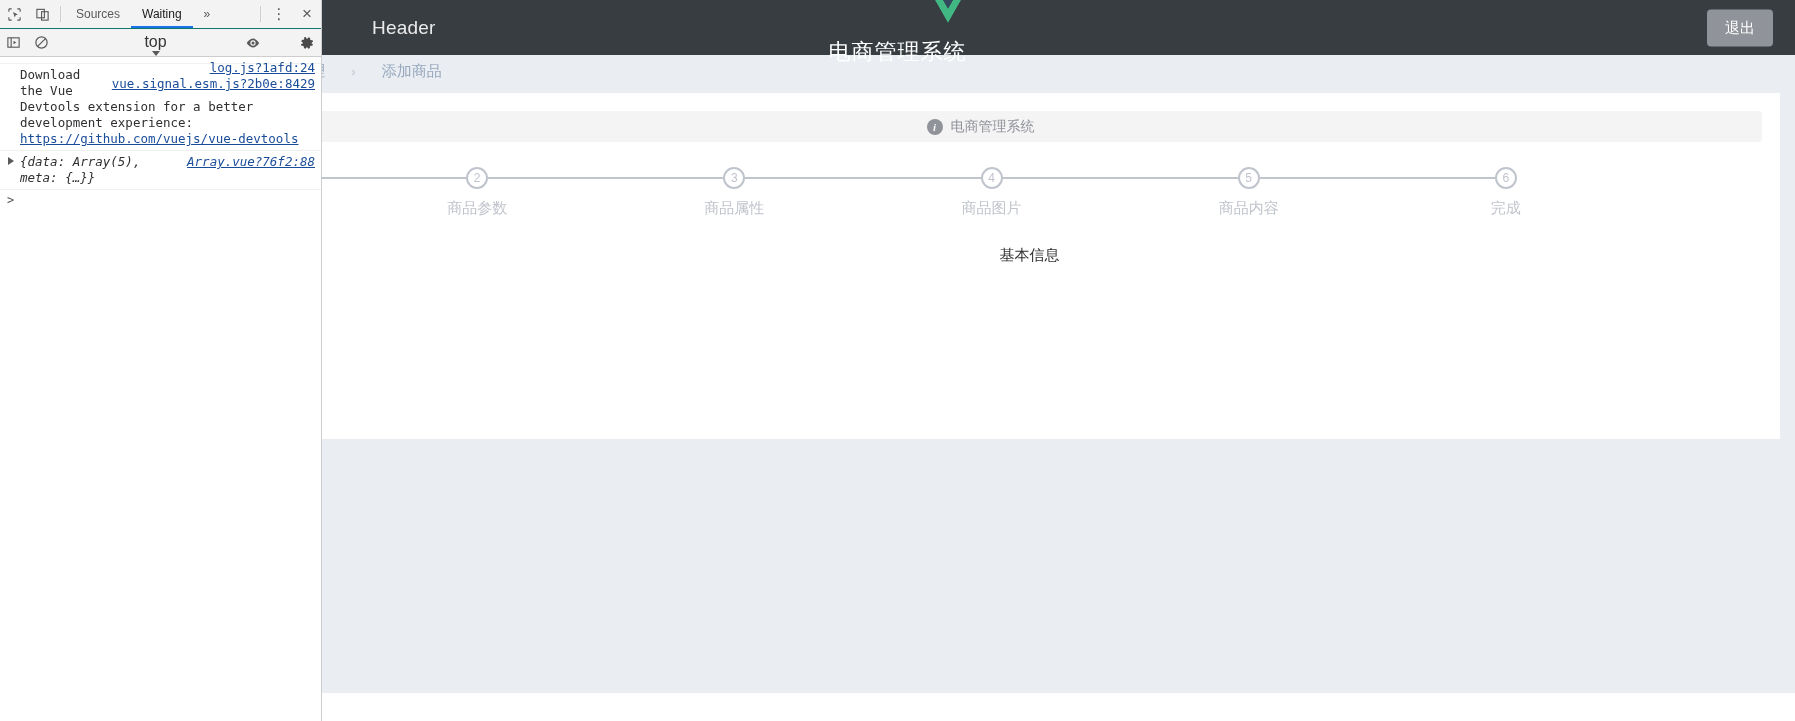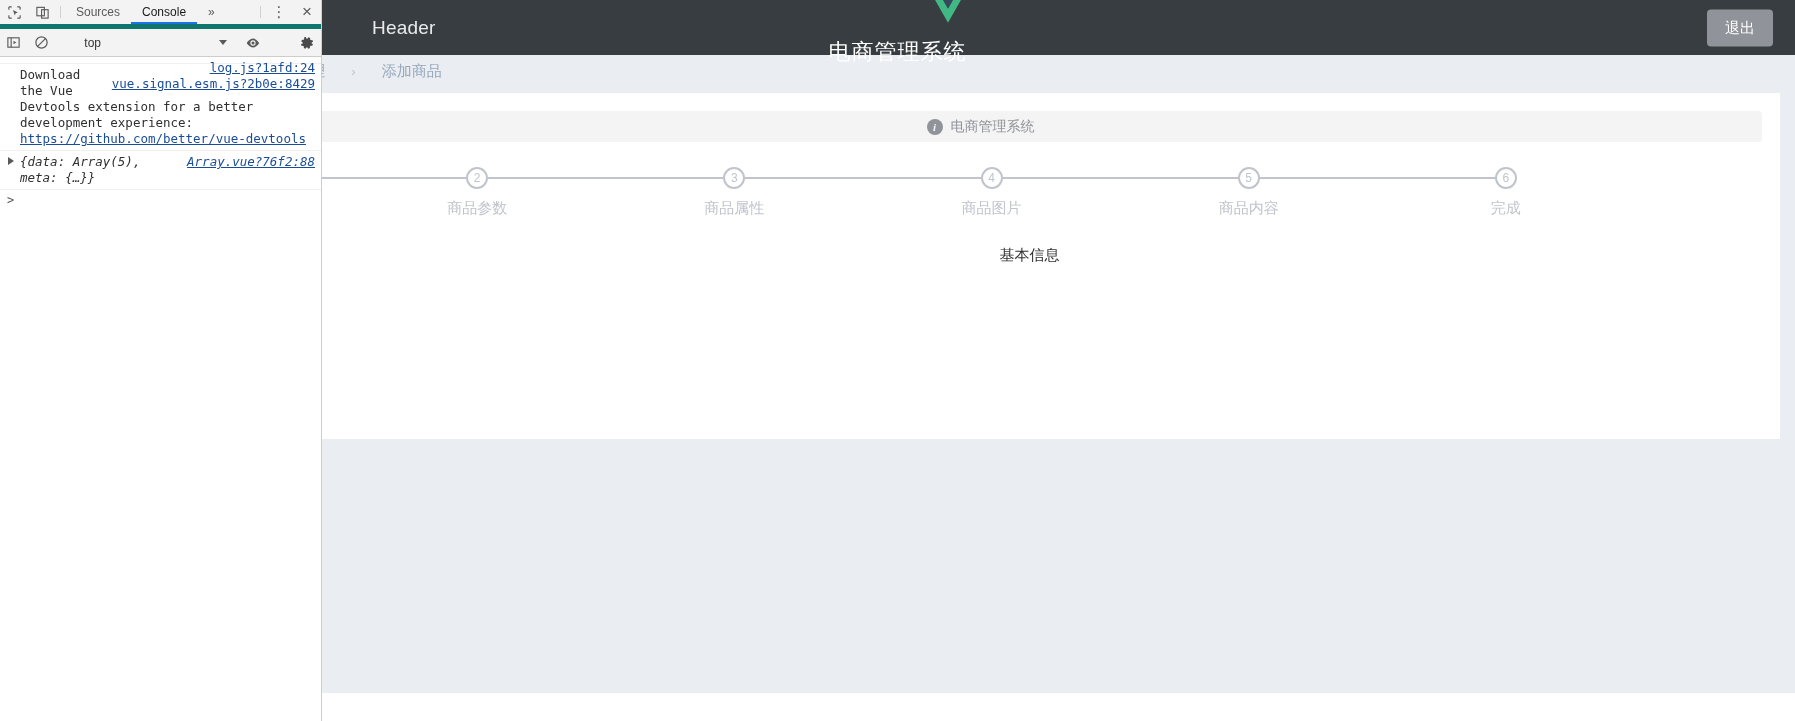--- a/index.html
+++ b/index.html
@@ -131,21 +131,21 @@
   .tab-pane { flex: 1 1 auto; display: flex; justify-content: center; padding-top: 4px; }
   .tab-pane-text { font-size: 15px; color: #303133; }
 
   
   .devtools {
     position: absolute; left: 0; top: 0; width: 322px; height: 721px;
     background: #ffffff; border-right: 1px solid #cdcdcd;
     display: flex; flex-direction: column; z-index: 50;
   }
   .dt-tabbar {
-    height: 29px; flex: 0 0 29px; background: #f3f3f3; border-bottom: 5px solid #0f766e;
+    height: 29px; flex: 0 0 29px; background: #f3f3f3; border-bottom: 1px solid #0f766e;
     display: flex; align-items: stretch;
   }
   .dt-icon-btn {
     width: 28px; display: flex; align-items: center; justify-content: center;
     color: #5a5a5a; cursor: pointer;
   }
   .dt-sep { width: 1px; background: #d0d0d0; margin: 6px 4px; }
   .dt-tab {
     padding: 0 11px; display: flex; align-items: center; font-size: 12px;
     color: #5a5a5a; cursor: pointer; position: relative;
@@ -156,22 +156,23 @@
     background: #1a73e8;
   }
   .dt-spacer { flex: 1 1 auto; }
 
   .dt-toolbar {
     height: 28px; flex: 0 0 28px; background: #f3f3f3; border-bottom: 1px solid #cdcdcd;
     display: flex; align-items: center; gap: 0;
   }
   .dt-ctx {
     display: flex; align-items: center; width: 152px; height: 20px; margin-left: 16px;
-    font-size: 12px; color: #333; cursor: pointer; padding: 0 4px;
+    font-size: 16px; color: #333; cursor: pointer; padding: 0 4px;
     font-family: "Liberation Sans", sans-serif;
+    flex-direction: column;
   }
   .dt-ctx .ctx-label { flex: 1 1 auto; }
   .dt-ctx .caret { width: 0; height: 0; border-left: 4px solid transparent; border-right: 4px solid transparent; border-top: 5px solid #5a5a5a; }
 
   .console-body { flex: 1 1 auto; overflow: hidden; background: #fff; }
   .msg {
     border-bottom: 1px solid #f0f0f0; padding: 3px 6px 3px 20px;
     font-family: "DejaVu Sans Mono", "Liberation Mono", monospace;
     font-size: 12.5px; line-height: 16px; color: #303030; position: relative;
   }
@@ -418,21 +419,21 @@
         </svg>
       </div>
       <div class="dt-icon-btn">
         <svg width="15" height="15" viewBox="0 0 16 16" fill="none" stroke="#5a5a5a" stroke-width="1.2">
           <rect x="2" y="2.5" width="8" height="9"></rect>
             <rect x="7" y="5" width="7" height="9"></rect>
         </svg>
       </div>
       <div class="dt-sep"></div>
       <div class="dt-tab">Sources</div>
-      <div class="dt-tab active">Console</div>
+      <div class="dt-tab active">Waiting</div>
       <div class="dt-tab">»</div>
       <div class="dt-spacer"></div>
       <div class="dt-sep"></div>
       <div class="dt-icon-btn" style="font-size:15px;">⋮</div>
       <div class="dt-icon-btn" style="font-size:17px;">×</div>
     </div>
 
     <div class="dt-toolbar">
       <div class="dt-icon-btn">
         <svg width="15" height="15" viewBox="0 0 16 16" fill="none" stroke="#5a5a5a" stroke-width="1.2">
@@ -471,21 +472,21 @@
 
     <div class="console-body">
 
       <div class="msg">
         <span class="src">log.js?1afd:24</span>
       </div>
 
       <div class="msg">
         <span class="src">vue.signal.esm.js?2b0e:8429</span>
         <span>Download the Vue Devtools extension for a better development experience:</span>
-        <a class="inline-link">https://github.com/better/vue-devtools</a>
+        <a class="inline-link">https://github.com/vuejs/vue-devtools</a>
       </div>
 
       <div class="msg obj">
         <span class="tri"></span>
         <span class="src">Array.vue?76f2:88</span>
         <span>{data: Array(5), meta: {…}}</span>
       </div>
 
       <div class="prompt">
         <span class="arrow">&gt;</span>

